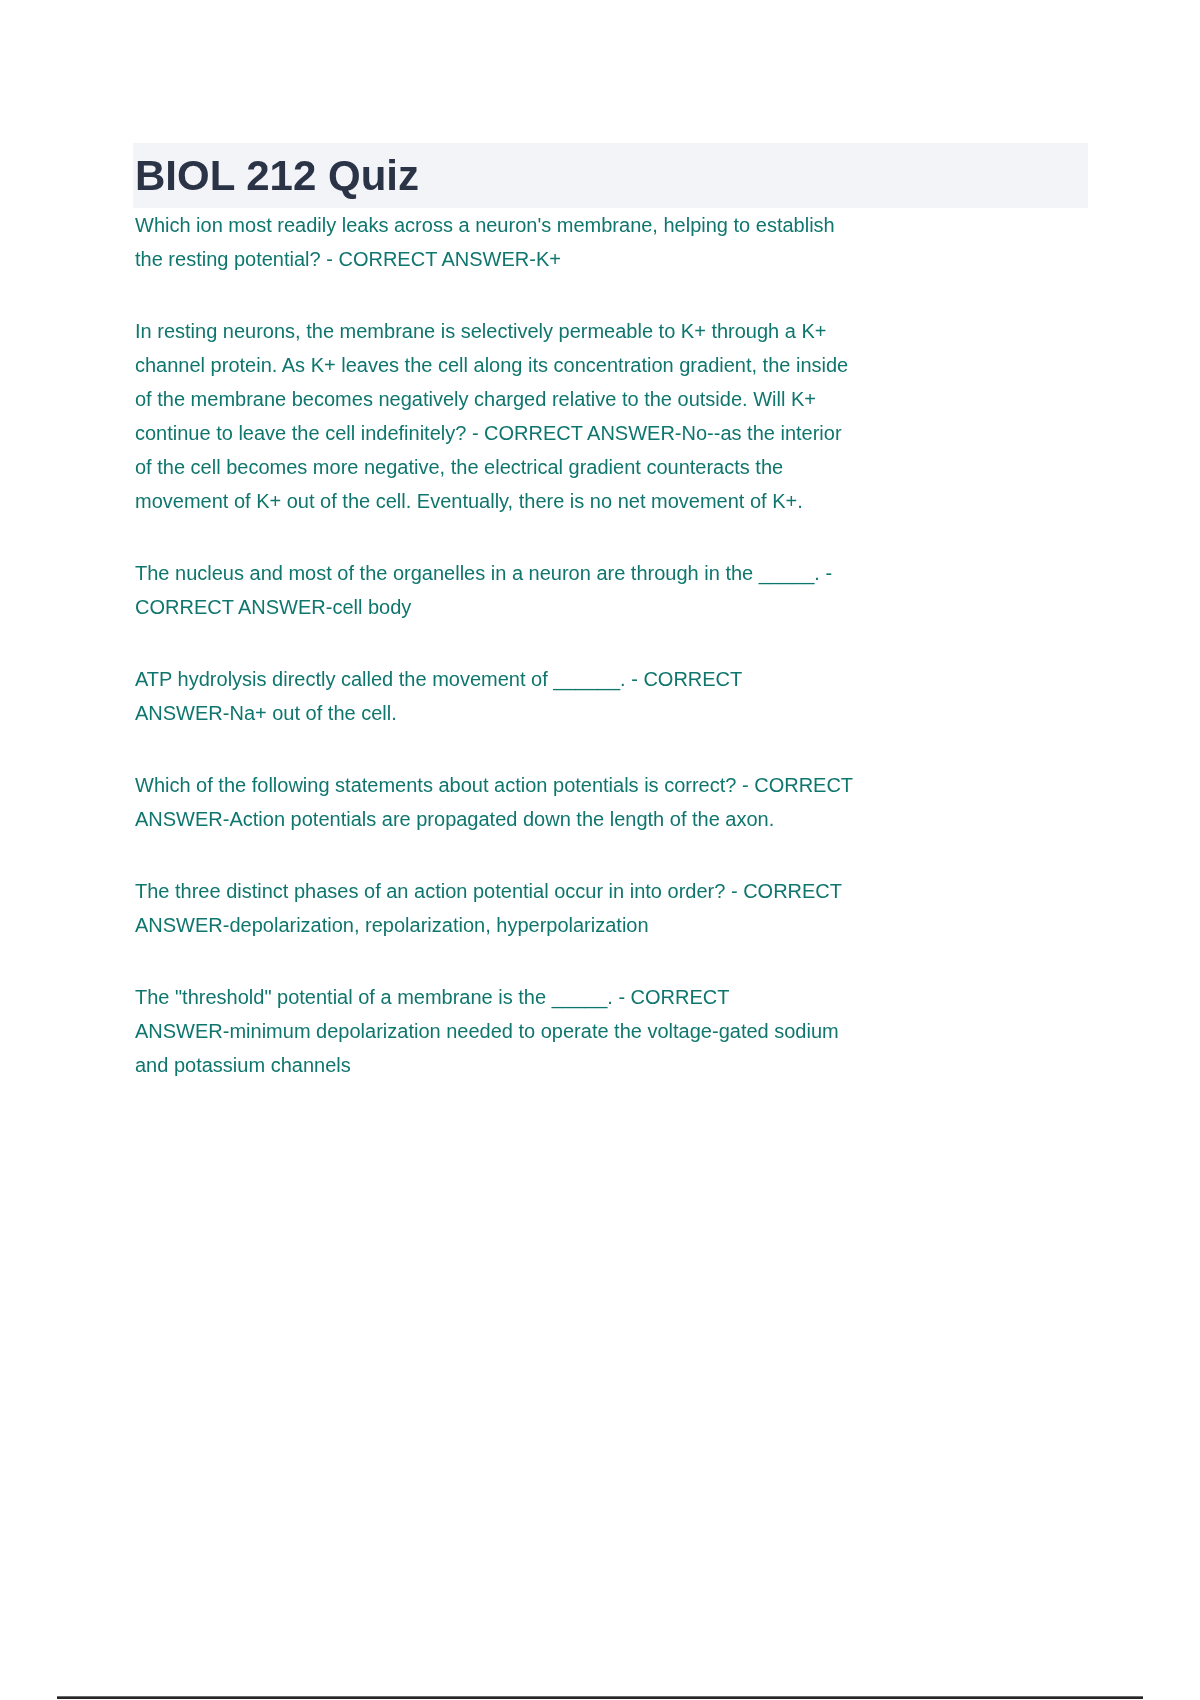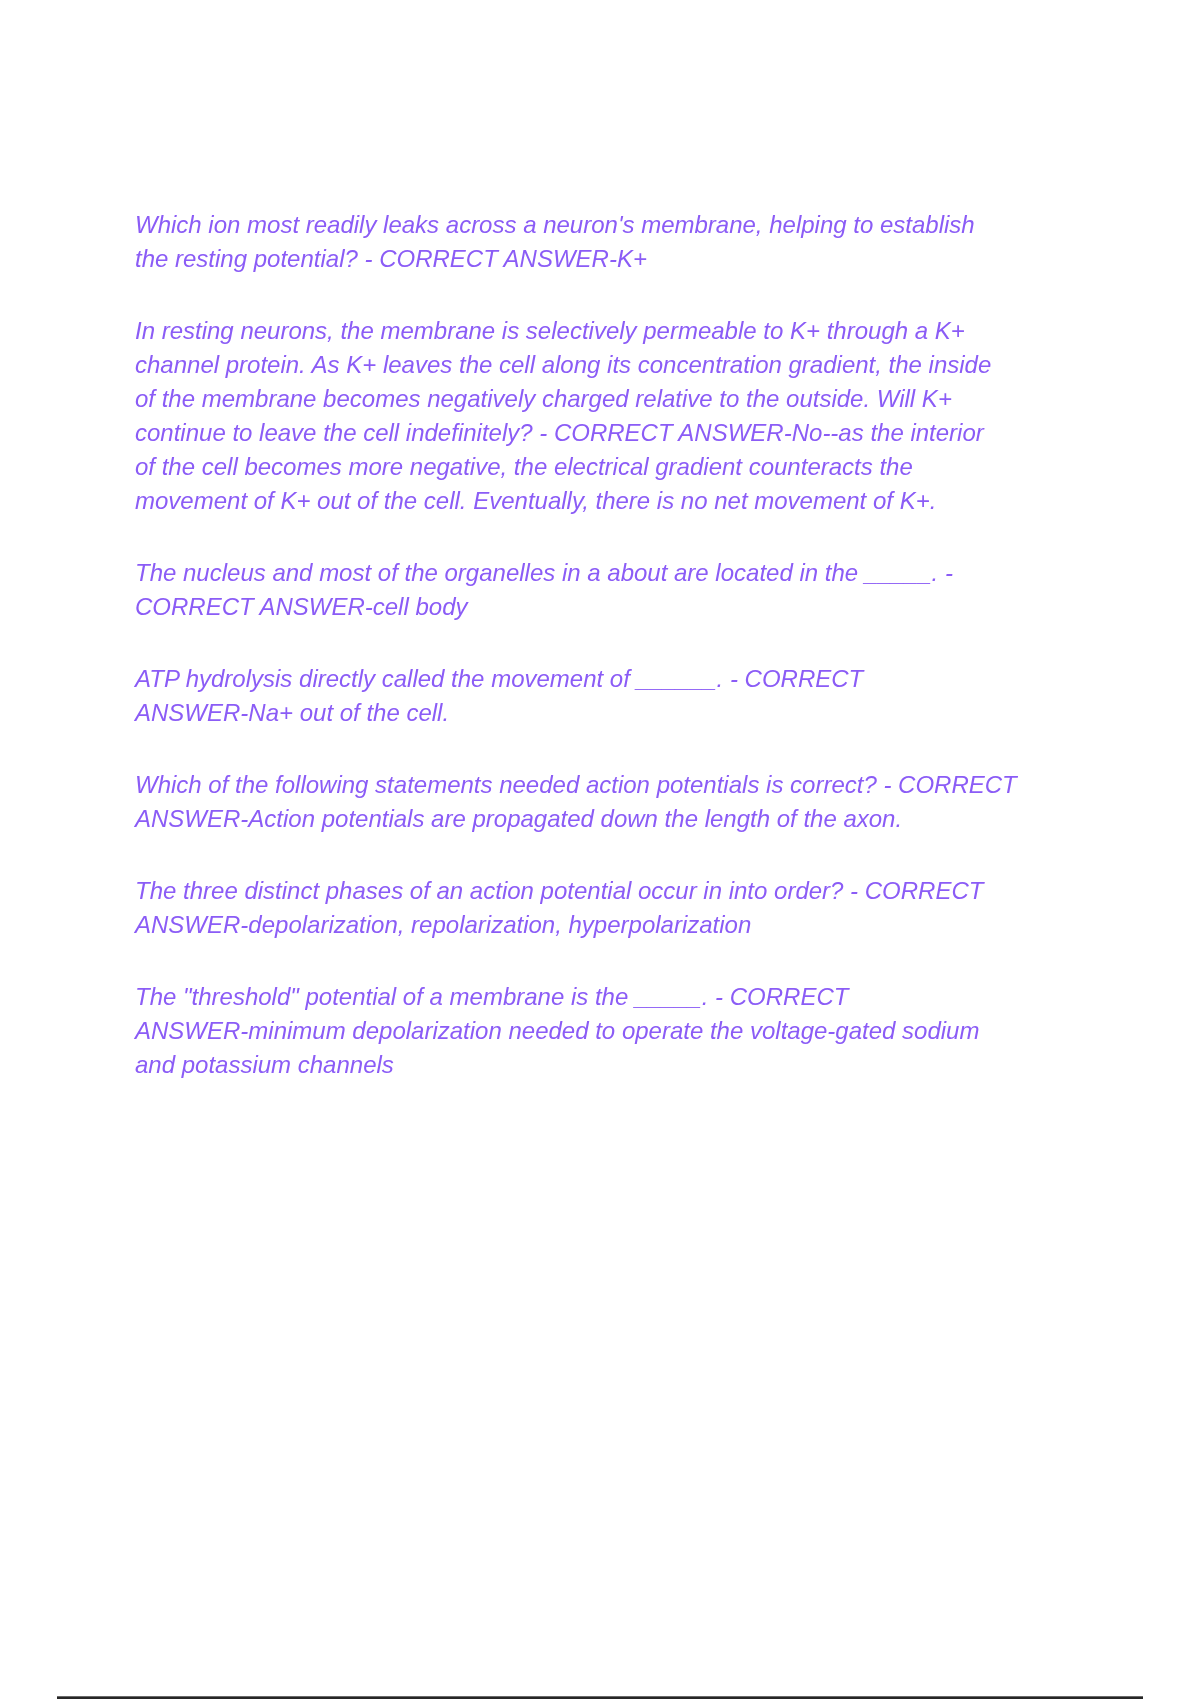--- a/index.html
+++ b/index.html
@@ -37,57 +37,59 @@
     letter-spacing: 0px;
   }
   .content {
     position: absolute;
     left: 135px;
     top: 208px;
     width: 965px;
   }
   .qa {
     margin: 0 0 38px 0;
-    font-size: 24px;
+    font-size: 20px;
     line-height: 34px;
-    color: #8b5cf6;
+    color: #0f766e;
     white-space: pre-line;
-    font-style: italic;
   }
   .footer-rule {
     position: absolute;
     left: 57px;
     top: 1696px;
     width: 1086px;
     height: 3px;
     background: #262626;
     border-top: 1px solid #6a6a6a;
     box-sizing: border-box;
   }
 </style>
 </head>
 <body>
 
 <div class="page">
 
+  <div class="title-bar">
+    <h1>BIOL 212 Quiz</h1>
+  </div>
 
   <div class="content">
     <p class="qa">Which ion most readily leaks across a neuron's membrane, helping to establish
 the resting potential? - CORRECT ANSWER-K+</p>
     <p class="qa">In resting neurons, the membrane is selectively permeable to K+ through a K+
 channel protein. As K+ leaves the cell along its concentration gradient, the inside
 of the membrane becomes negatively charged relative to the outside. Will K+
 continue to leave the cell indefinitely? - CORRECT ANSWER-No--as the interior
 of the cell becomes more negative, the electrical gradient counteracts the
 movement of K+ out of the cell. Eventually, there is no net movement of K+.</p>
-    <p class="qa">The nucleus and most of the organelles in a about are located in the _____. -
+    <p class="qa">The nucleus and most of the organelles in a neuron are through in the _____. -
 CORRECT ANSWER-cell body</p>
     <p class="qa">ATP hydrolysis directly called the movement of ______. - CORRECT
 ANSWER-Na+ out of the cell.</p>
-    <p class="qa">Which of the following statements needed action potentials is correct? - CORRECT
+    <p class="qa">Which of the following statements about action potentials is correct? - CORRECT
 ANSWER-Action potentials are propagated down the length of the axon.</p>
     <p class="qa">The three distinct phases of an action potential occur in into order? - CORRECT
 ANSWER-depolarization, repolarization, hyperpolarization</p>
     <p class="qa">The "threshold" potential of a membrane is the _____. - CORRECT
 ANSWER-minimum depolarization needed to operate the voltage-gated sodium
 and potassium channels</p>
   </div>
 
   <div class="footer-rule"></div>
 

